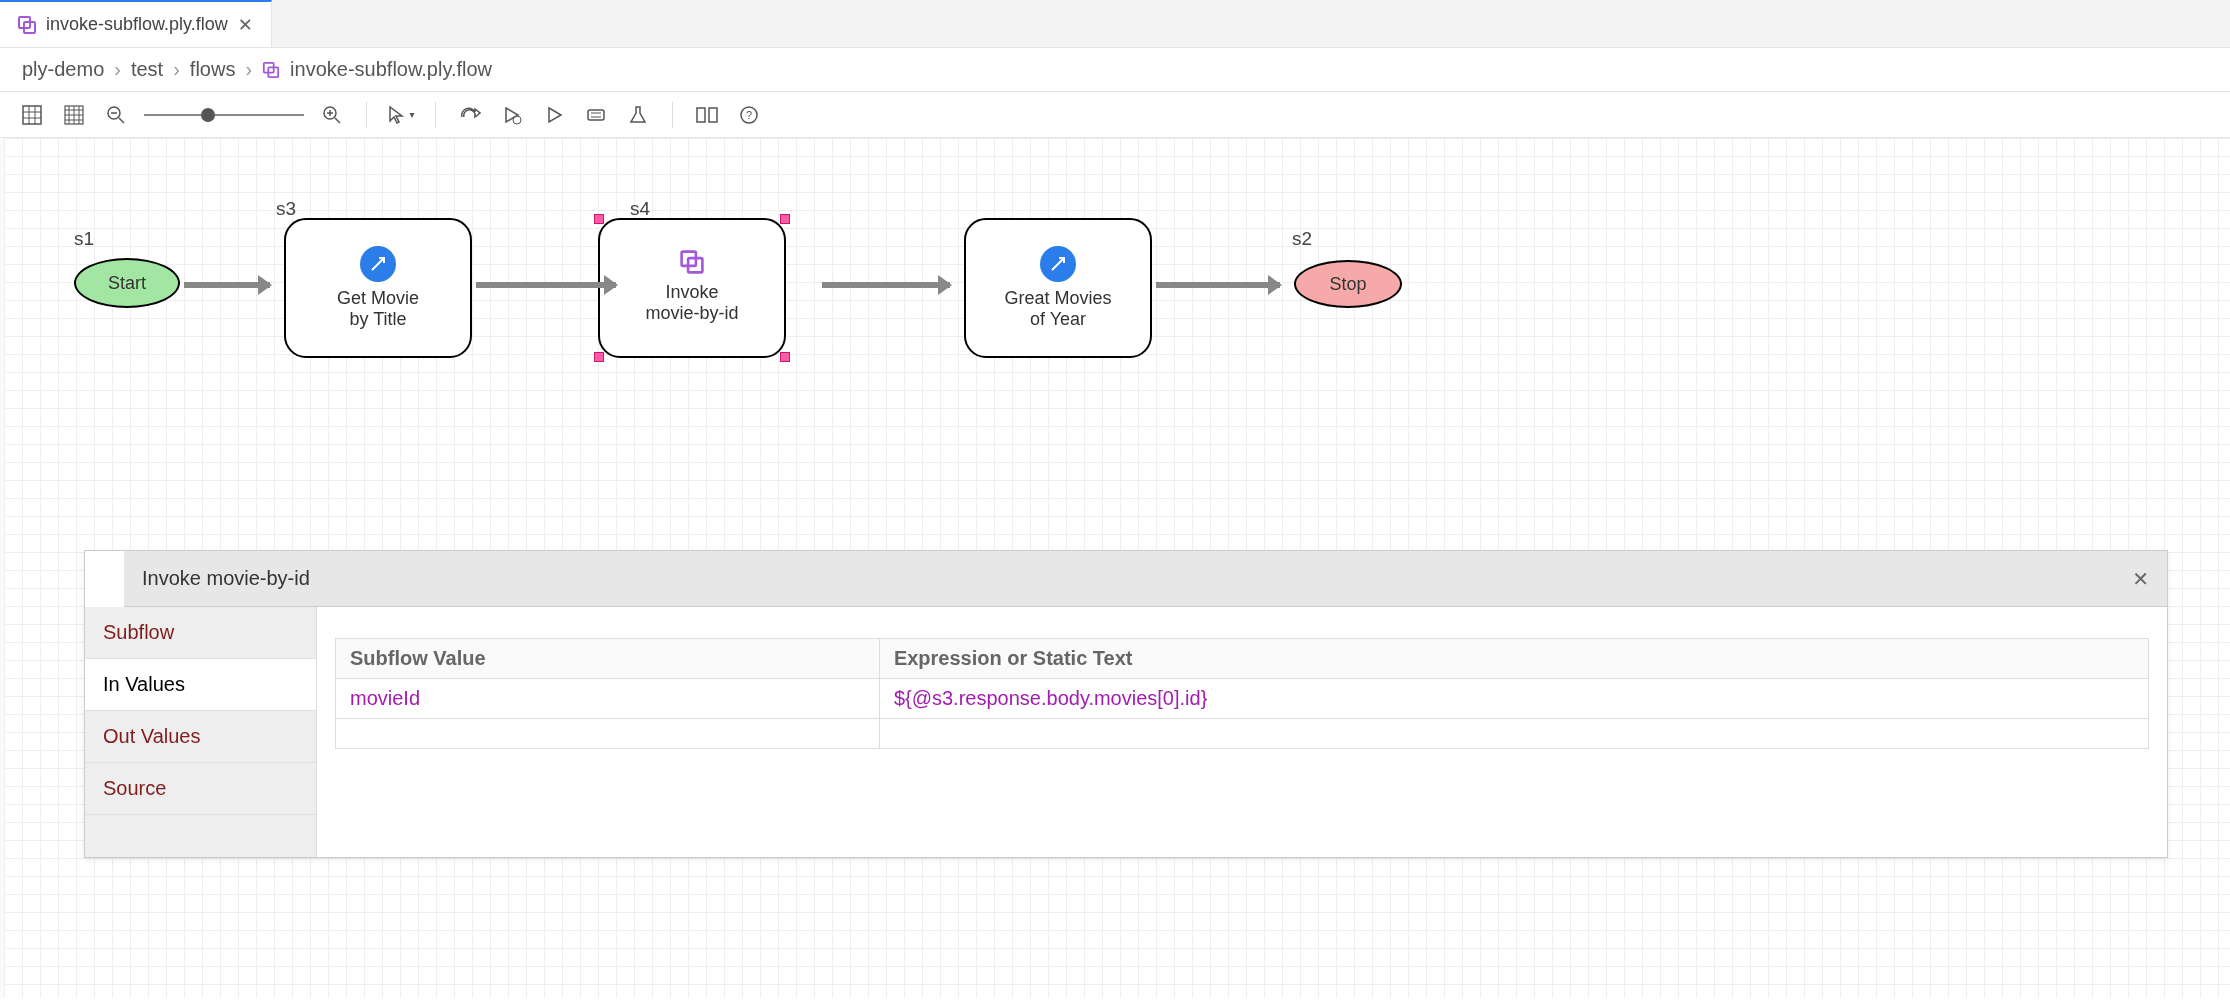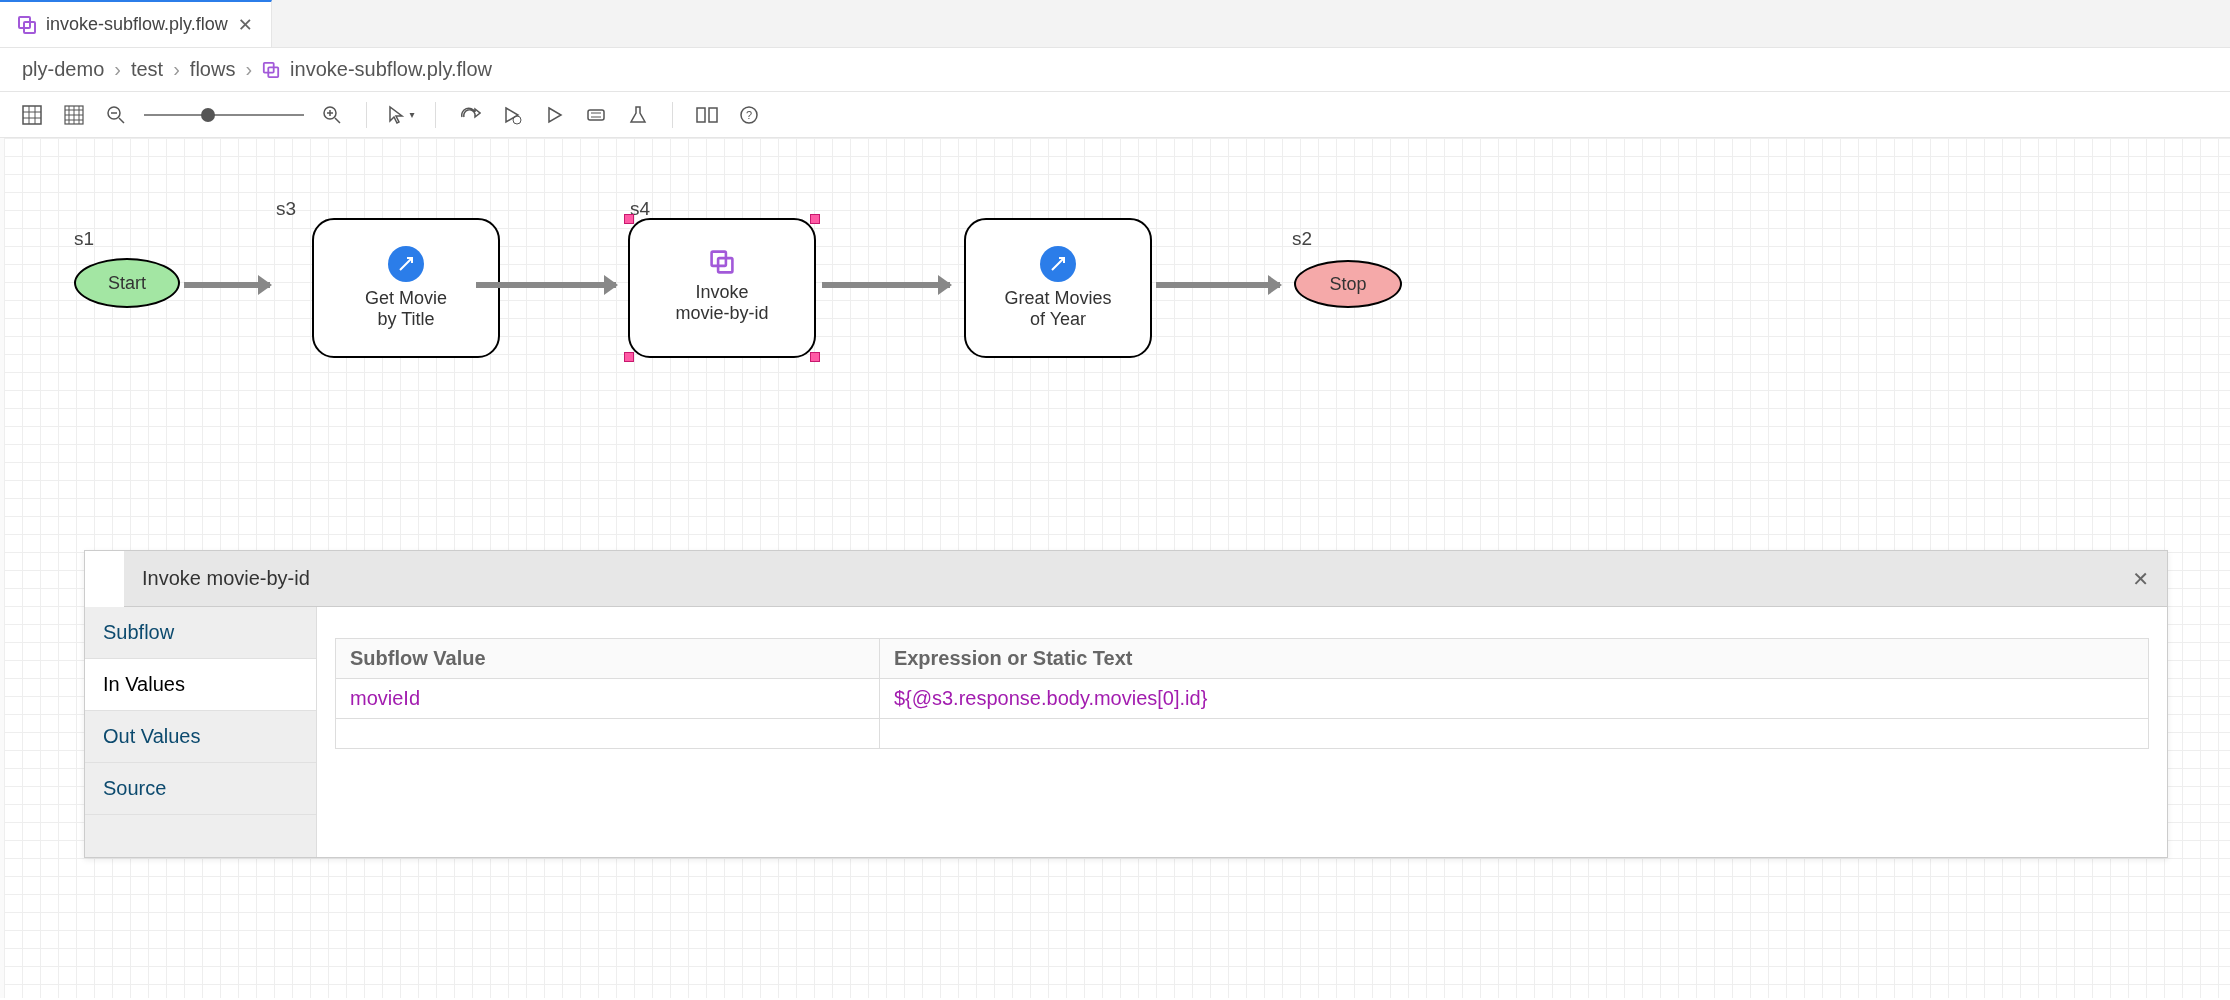--- a/index.html
+++ b/index.html
@@ -137,21 +137,21 @@
     height:56px; padding:0 18px;
     background:#e7e7e7; border-bottom:1px solid #ccc;
     font-size:20px; color:#333;margin-left:39px;
   }
   .panel-body { display:flex; min-height:250px; }
   .panel-tabs {
     width:232px; border-right:1px solid #ddd;
     background:#eee; display:flex; flex-direction:column;
   }
   .panel-tab {
-    padding:14px 18px; font-size:20px; color:#0c4a6e;
+    padding:14px 18px; font-size:20px; color:#7f1d1d;
     cursor:pointer; border-bottom:1px solid #e0e0e0;
   }
   .panel-tab.active { background:#fff; color:#000000; }
   .panel-content { flex:1; padding:10px 18px;margin-top:21px; }
   .grid {
     width:100%; border:1px solid #ddd; border-collapse:collapse;
   }
   .grid th, .grid td {
     text-align:left; padding:8px 14px; font-size:20px;
     border:1px solid #ddd; color:#a21caf;
@@ -277,33 +277,33 @@
   <div class="node-label" style="left:70px; top:90px;">s1</div>
   <div class="node-label" style="left:272px; top:60px;">s3</div>
   <div class="node-label" style="left:626px; top:60px;">s4</div>
   <div class="node-label" style="left:968px; top:60px;margin-top:20px;">s5</div>
   <div class="node-label" style="left:1288px; top:90px;">s2</div>
 
   <div class="start-node" style="left:70px; top:120px; width:106px; height:50px; border-radius:50%/50%">
     <span>Start</span>
   </div>
 
-  <div class="step-node" style="left:280px; top:80px;margin-left:28px;">
+  <div class="step-node" style="left:280px; top:80px;">
     <div class="node-icon-circle">
       <svg width="18" height="18" viewBox="0 0 18 18">
           <path d="M3 15 L15 3 M10 3 L15 3 L15 8" stroke="#fff" stroke-width="2" fill="none"></path>
         </svg>
     </div>
     <div>
       <div>Get Movie</div>
       <div>by Title</div>
     </div>
   </div>
 
-  <div class="step-node" style="left:624px; top:80px;">
+  <div class="step-node" style="left:594px; top:80px;">
     <div>
       <span class="flow-icon" style="transform:scale(1.3)"></span>
     </div>
     <div>
       <div>Invoke</div>
       <div>movie-by-id</div>
     </div>
     <div class="sel-handle" style="left:-6px; top:-6px;"></div>
     <div class="sel-handle" style="right:-6px; top:-6px;"></div>
     <div class="sel-handle" style="left:-6px; bottom:-6px;"></div>

